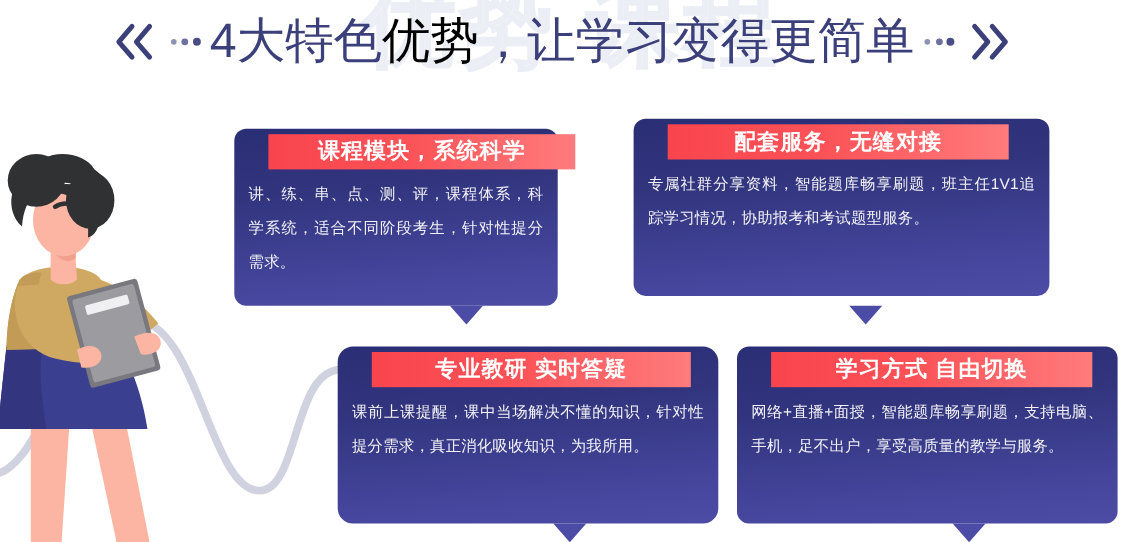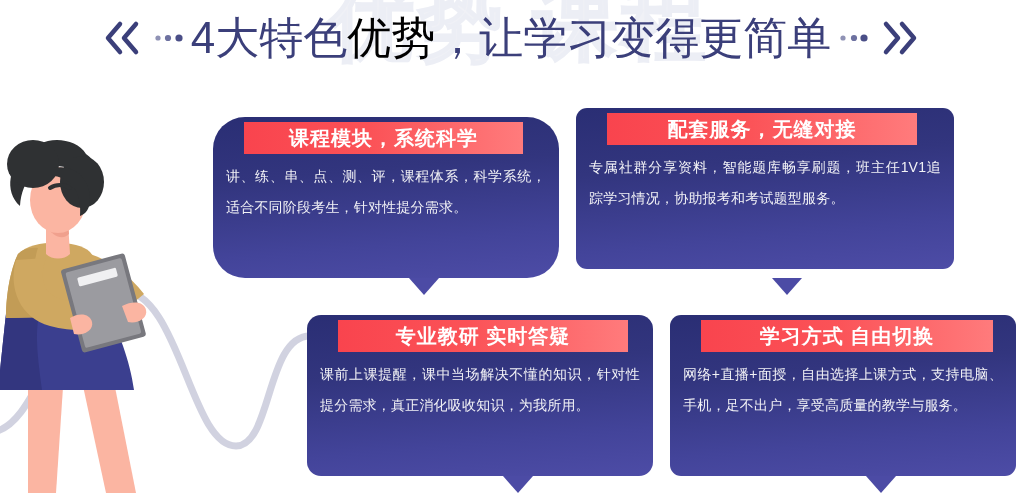--- a/index.html
+++ b/index.html
@@ -157,21 +157,21 @@
     <g transform="rotate(-15 110 205)">
       <rect x="78" y="156" width="66" height="86" rx="3" fill="#78787e"></rect>
       <rect x="82" y="160" width="58" height="78" rx="2" fill="#9b9ba0"></rect>
       <rect x="92" y="168" width="40" height="9" rx="1.5" fill="#f0f0f2"></rect>
     </g>
 
     <path d="M128 202 C 140 196, 150 198, 152 206 C 154 214, 144 220, 134 218 Z" fill="#fbb5a2"></path>
     <path d="M76 214 C 86 208, 96 210, 98 218 C 100 226, 90 232, 80 230 Z" fill="#fbb5a2"></path>
   </svg>
 
-  <div class="card" style="left:213px;top:117px;width:346px;height:161px;border-radius:32px;">
+  <div class="card" style="left:213px;top:117px;width:294px;height:161px;">
     <div class="band" style="width:279px;">
       <span class="band-text">课程模块，系统科学</span>
     </div>
     <div class="body">讲、练、串、点、测、评，课程体系，科学系统，适合不同阶段考生，针对性提分需求。</div>
   </div>
   <div class="tail" style="left:409px;top:278px;border-top:17px solid #4c4ba5;"></div>
 
   <div class="card" style="left:576px;top:108px;width:378px;height:161px;">
     <div class="band" style="width:310px;">
       <span class="band-text">配套服务，无缝对接</span>
@@ -185,17 +185,17 @@
       <span class="band-text">专业教研 实时答疑</span>
     </div>
     <div class="body">课前上课提醒，课中当场解决不懂的知识，针对性提分需求，真正消化吸收知识，为我所用。</div>
   </div>
   <div class="tail" style="left:503px;top:476px;border-top:17px solid #4c4ba5;"></div>
 
   <div class="card" style="left:670px;top:315px;width:346px;height:161px;">
     <div class="band" style="width:292px;">
       <span class="band-text">学习方式 自由切换</span>
     </div>
-    <div class="body">网络+直播+面授，自由选择上课方式，支持电脑、手机，足不出户，享受高质量的教学与服务。</div>
+    <div class="body">网络+直播+面授，智能题库畅享刷题，支持电脑、手机，足不出户，享受高质量的教学与服务。</div>
   </div>
   <div class="tail" style="left:866px;top:476px;border-top:17px solid #4c4ba5;"></div>
 
 </div>
 
 </body></html>

